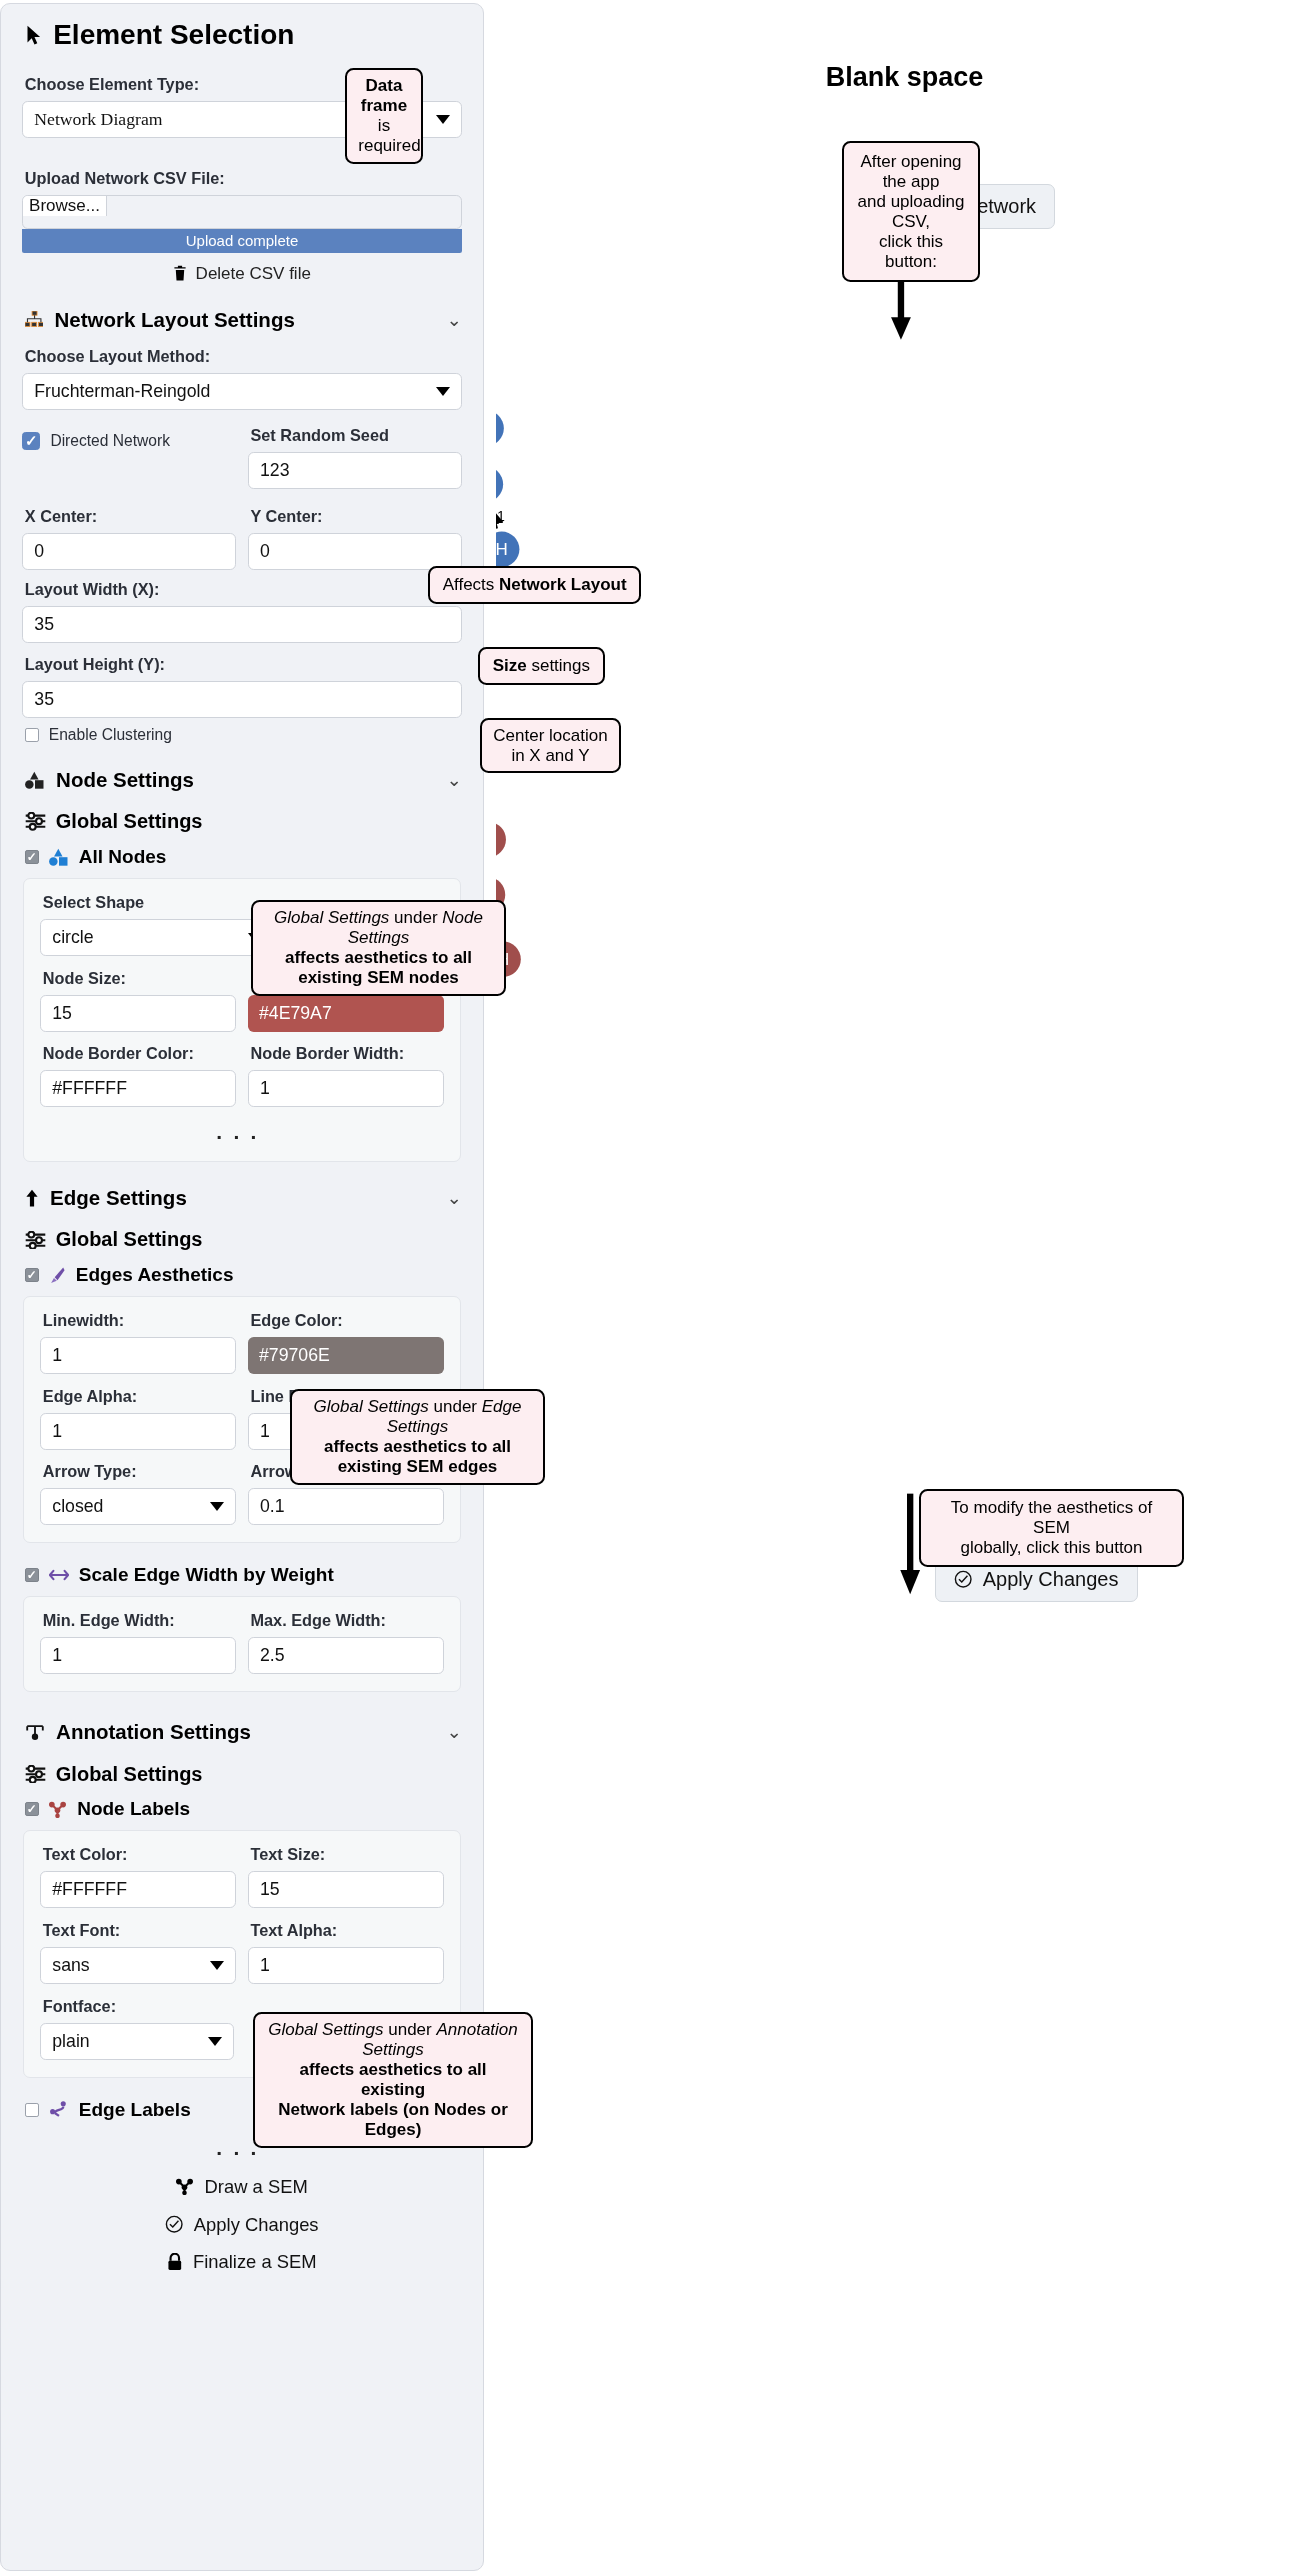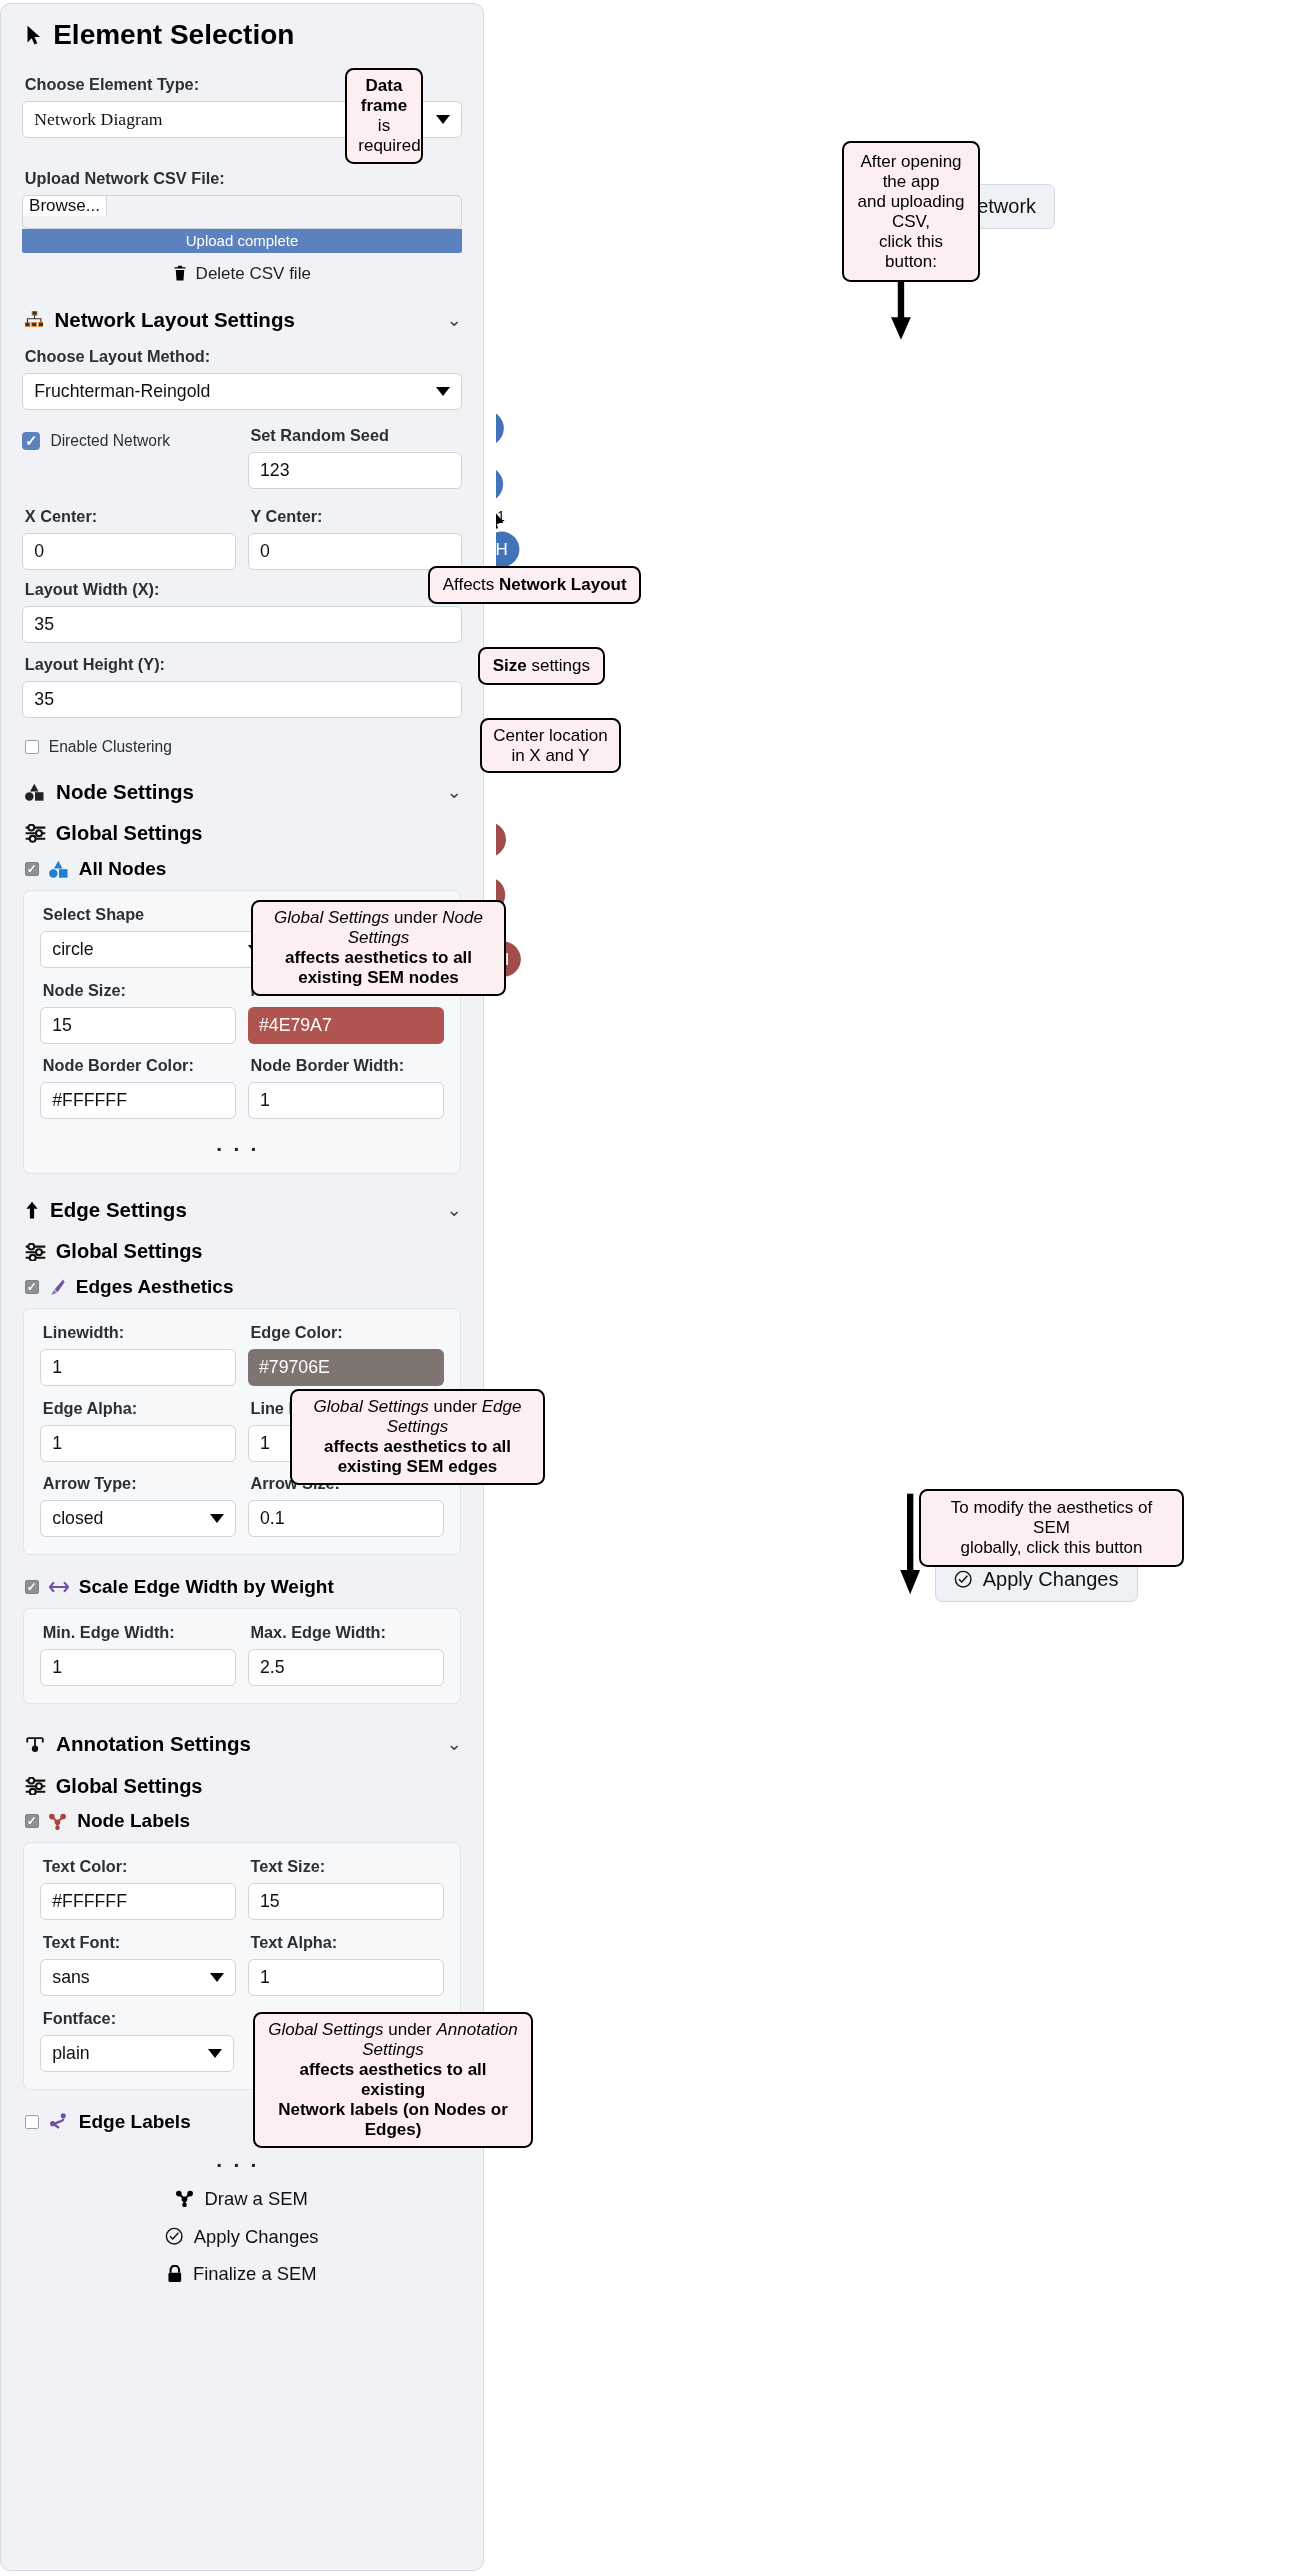--- a/index.html
+++ b/index.html
@@ -179,21 +179,21 @@
     <div class="col">
       <label class="lbl">Layout Width (X):</label>
       <div class="inp">35</div>
     </div>
     <div class="col">
       <label class="lbl">Layout Height (Y):</label>
       <div class="inp">35</div>
     </div>
   </div>
 
-  <div class="chk-row" style="margin-top:20px;text-align:center;">
+  <div class="chk-row" style="margin-top:8px;text-align:center;">
     <span class="cbx"></span>
     <span class="cbx-lbl">Enable Clustering</span>
   </div>
 
   <div class="sec">
     <span>
       <svg width="20" height="18.4" viewBox="0 0 28 26">
         <polygon points="13,1 19,12 7,12" fill="#222"></polygon>
         <circle cx="6" cy="19" r="6" fill="#222"></circle>
         <rect x="14" y="13" width="12" height="12" fill="#222"></rect>
@@ -498,20 +498,21 @@
 </div>
 
 <div class="callout" style="left:253px; top:2012px; width:280px;">
   <i>Global Settings</i><span> under </span><i>Annotation Settings</i><br>
   <b>affects aesthetics to all existing</b><br>
   <b>Network labels (on Nodes or Edges)</b>
 </div>
 
 <div id="right">
 
+  <div class="blank-title">Blank space</div>
 
   <div class="callout" style="left:346px; top:141px; width:138px; padding:8.5px 10px;">
     <span>After opening the app</span><br>
     <span>and uploading CSV,</span><br>
     <span>click this button:</span>
   </div>
 
   <div style="position:absolute; left:350px; top:184px;">
     <div class="btn">
       <span>

